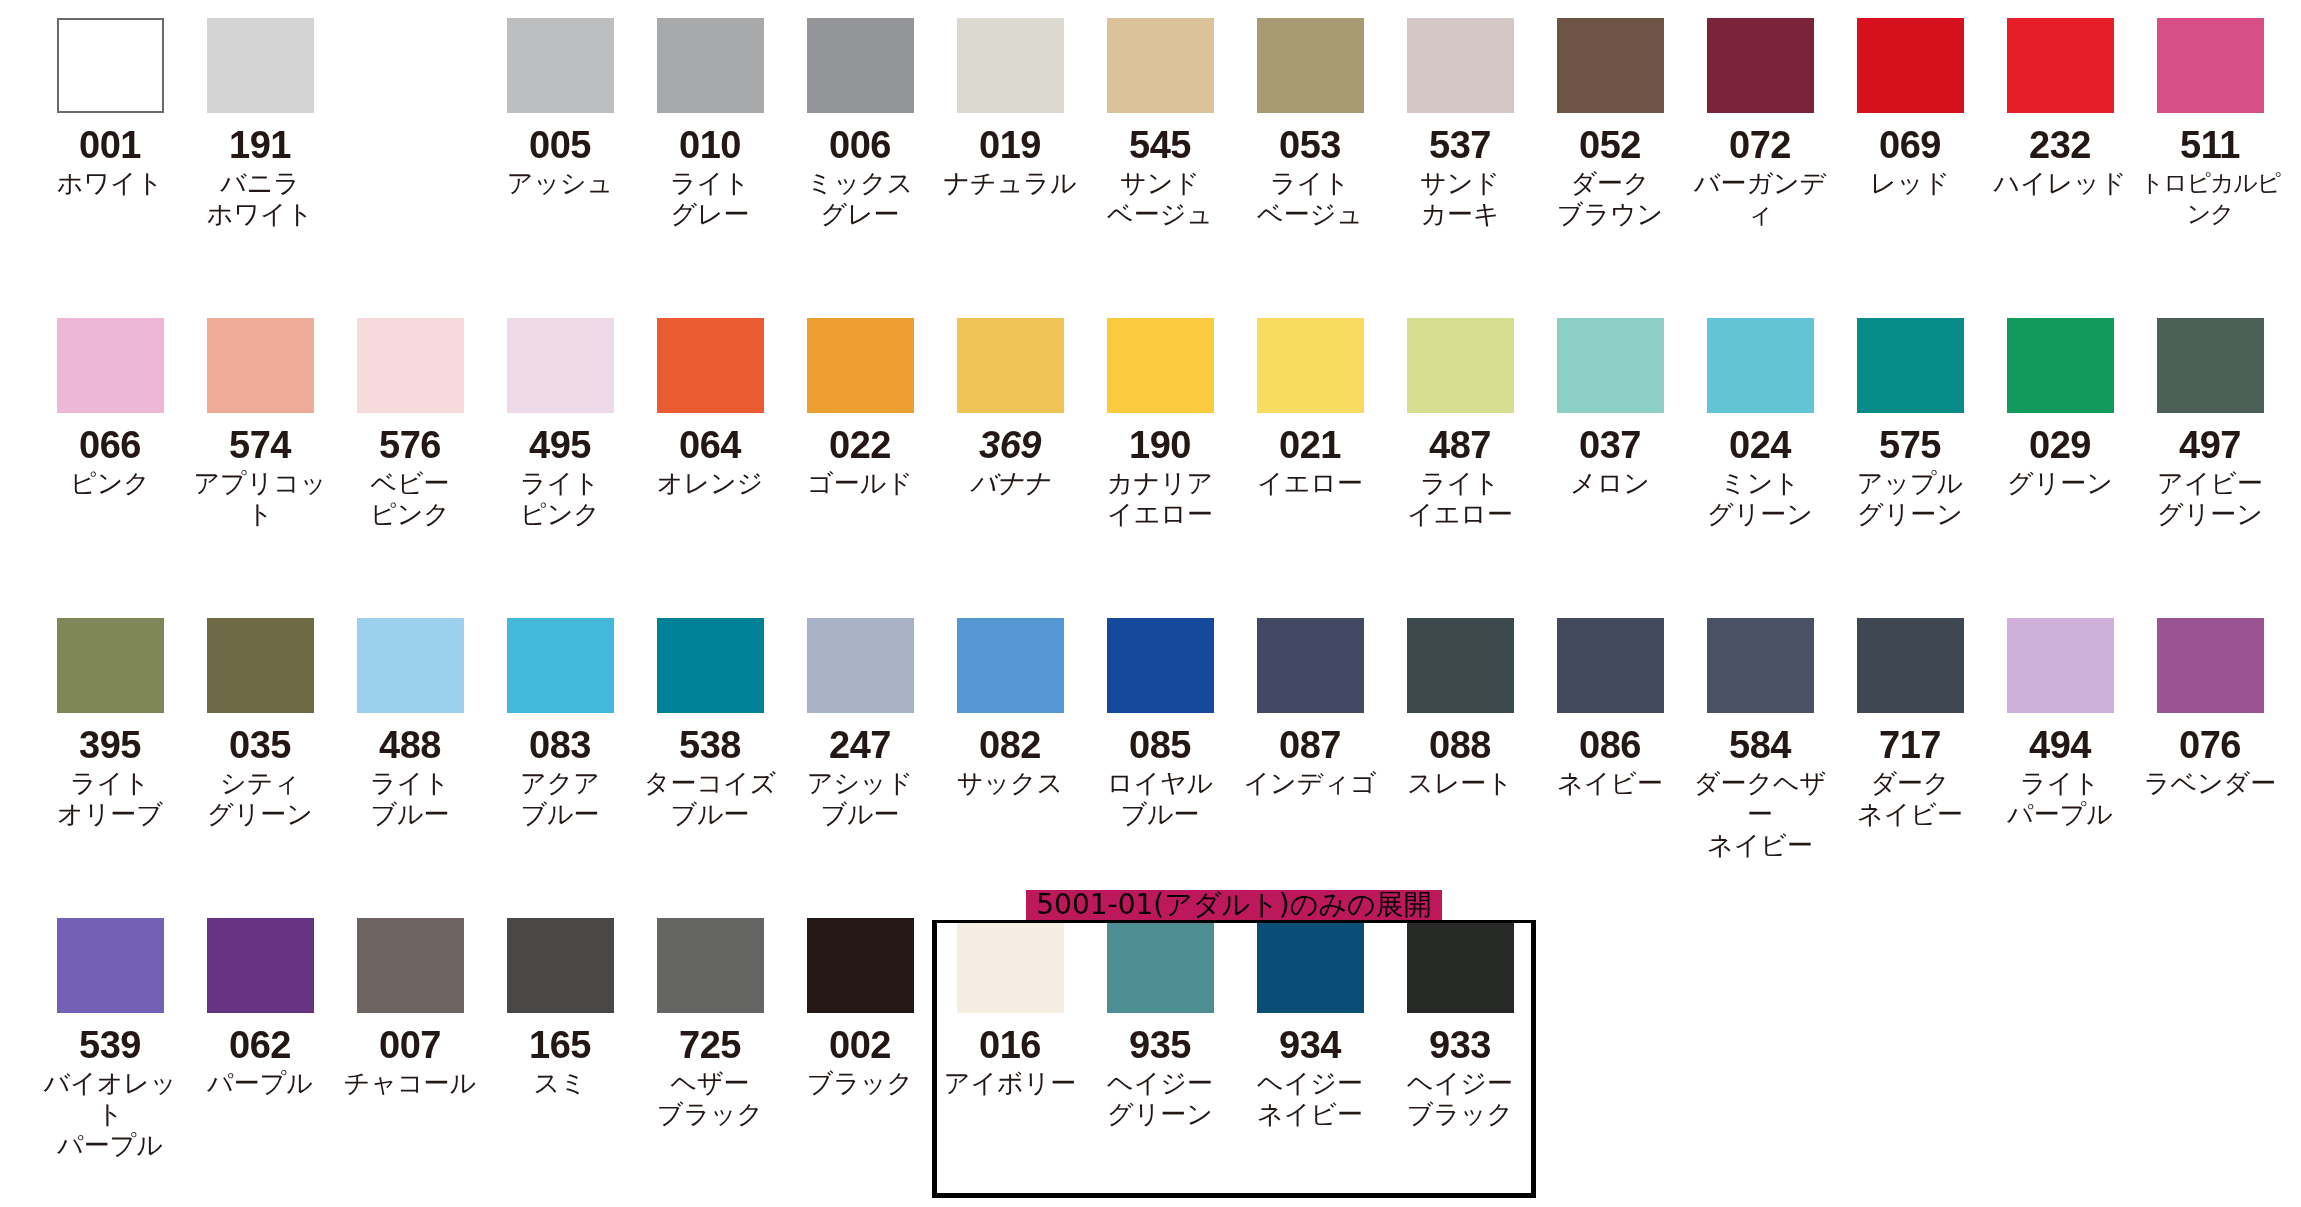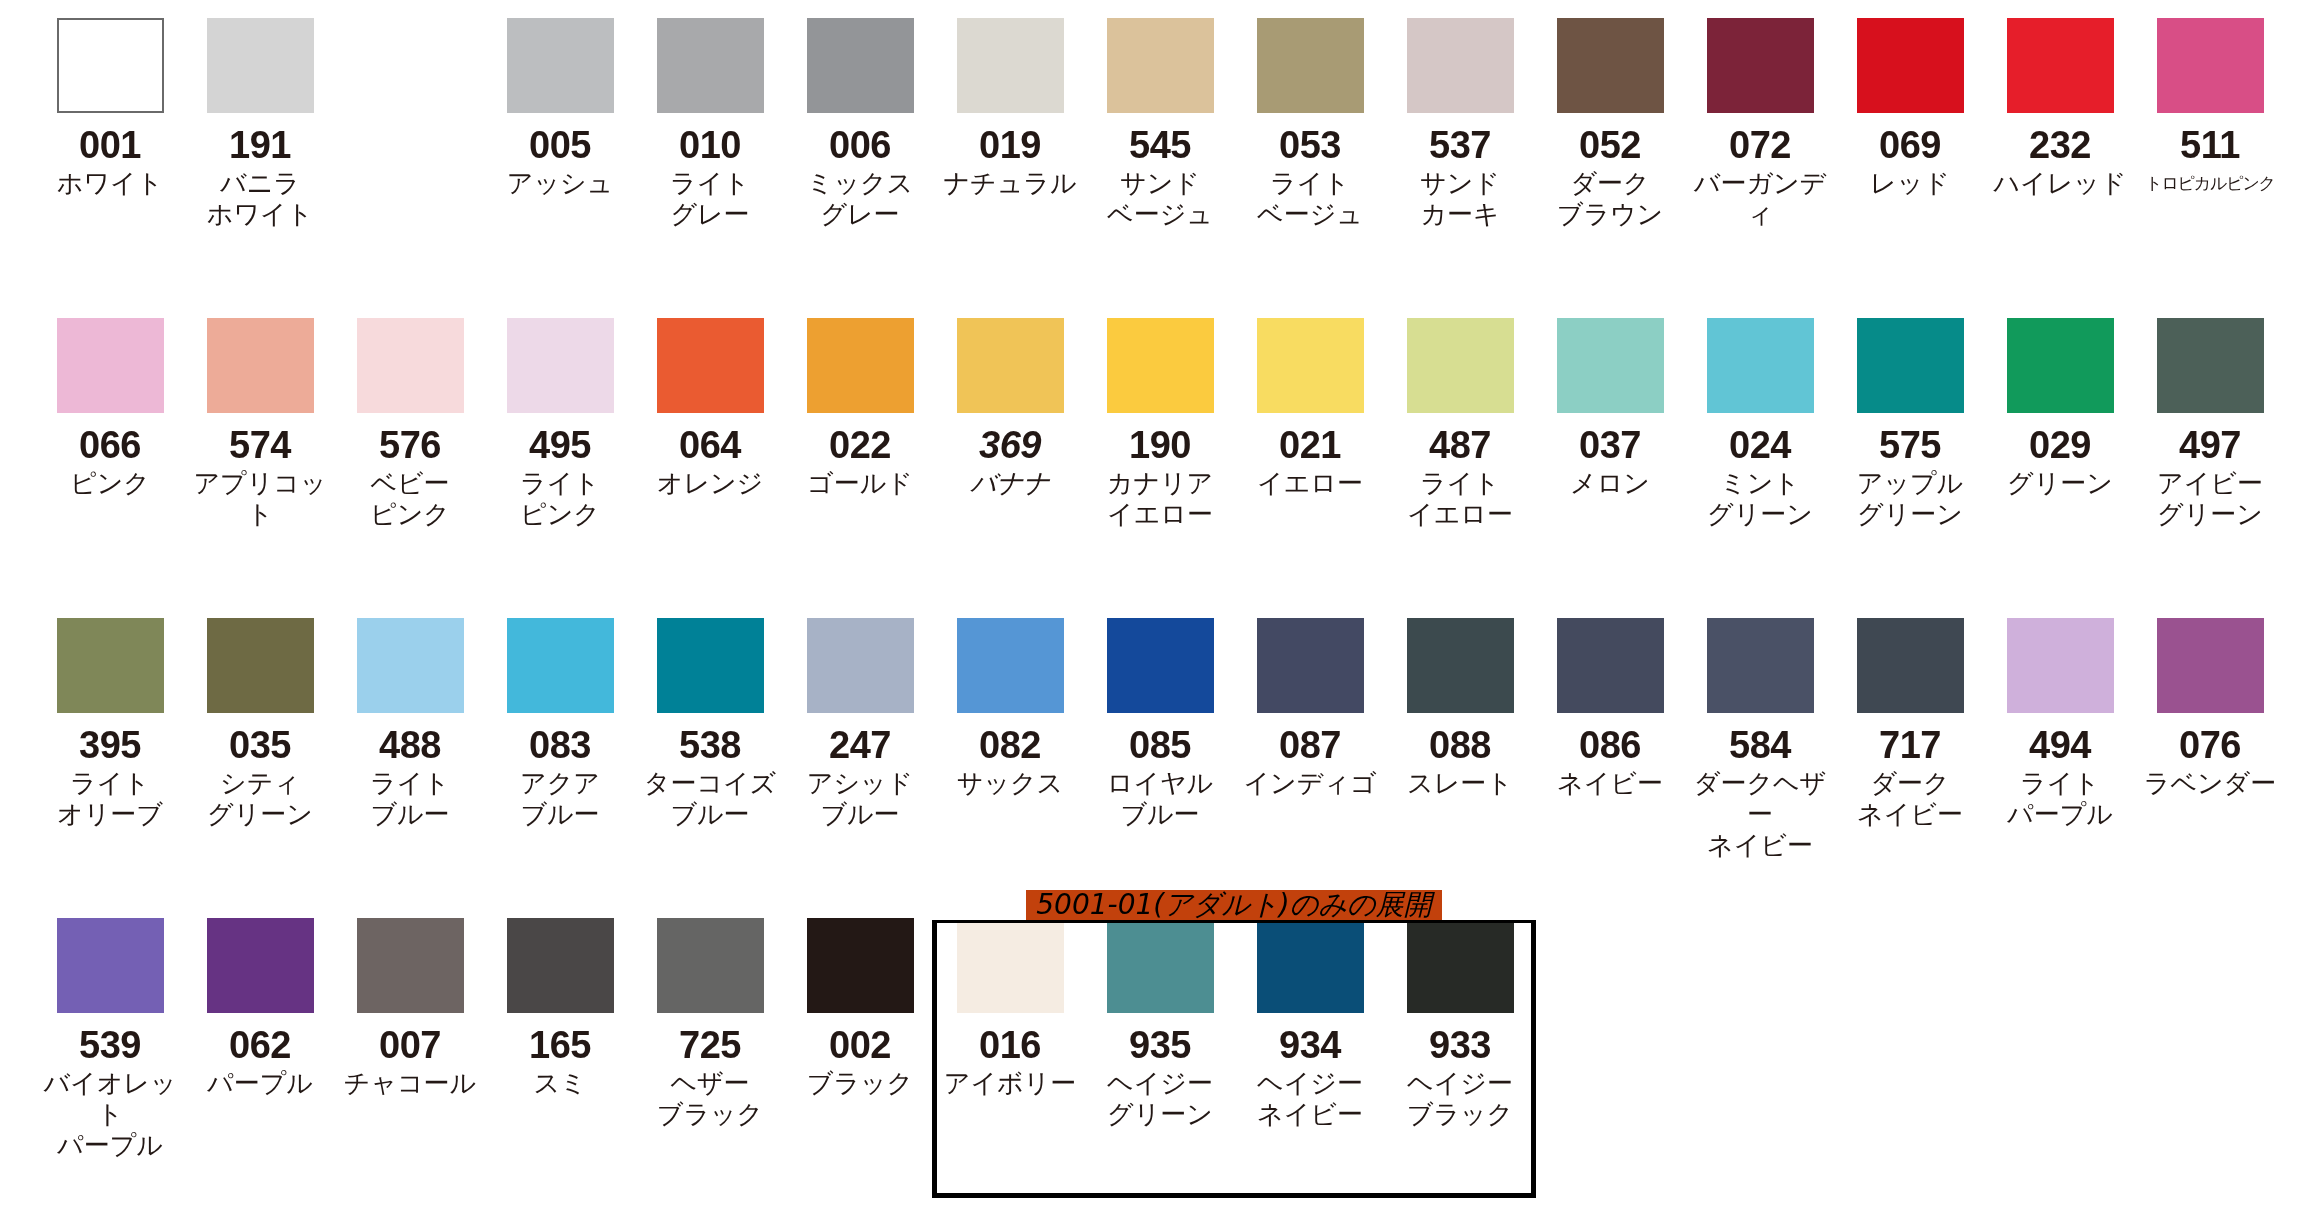--- a/index.html
+++ b/index.html
@@ -60,21 +60,21 @@
 
   .jname{
     font-size:26px;
     line-height:31px;
     color:#231815;
     margin-top:3px;
     white-space:pre-line;
     font-family:"DejaVu Sans","Liberation Sans",sans-serif;
   }
   .jname.narrow{
-    font-size:17px;
+    font-size:24px;
     letter-spacing:-1.2px;
   }
 
   
   #adult-box{
     position:absolute;
     left:932px;
     top:918px;
     width:604px;
     height:280px;
@@ -91,24 +91,23 @@
     font-size:28px;
     line-height:30px;
     color:#000000;
     background:#ffffff;
     font-family:"DejaVu Sans","Liberation Sans",sans-serif;
     white-space:nowrap;
     padding:0 6px;
     box-sizing:border-box;
   }
   #adult-box-label span{
-    background:#c2410c;
+    background:#be185d;
     padding:0 10px;
     display:inline-block;
-    font-style:italic;
   }
 </style>
 </head>
 <body>
 
 <div id="chart">
 
   <div class="row r0">
       <div class="cell" style="left: 35px;">
         <div class="sw outlined" style="background: rgb(255, 255, 255);"></div>

